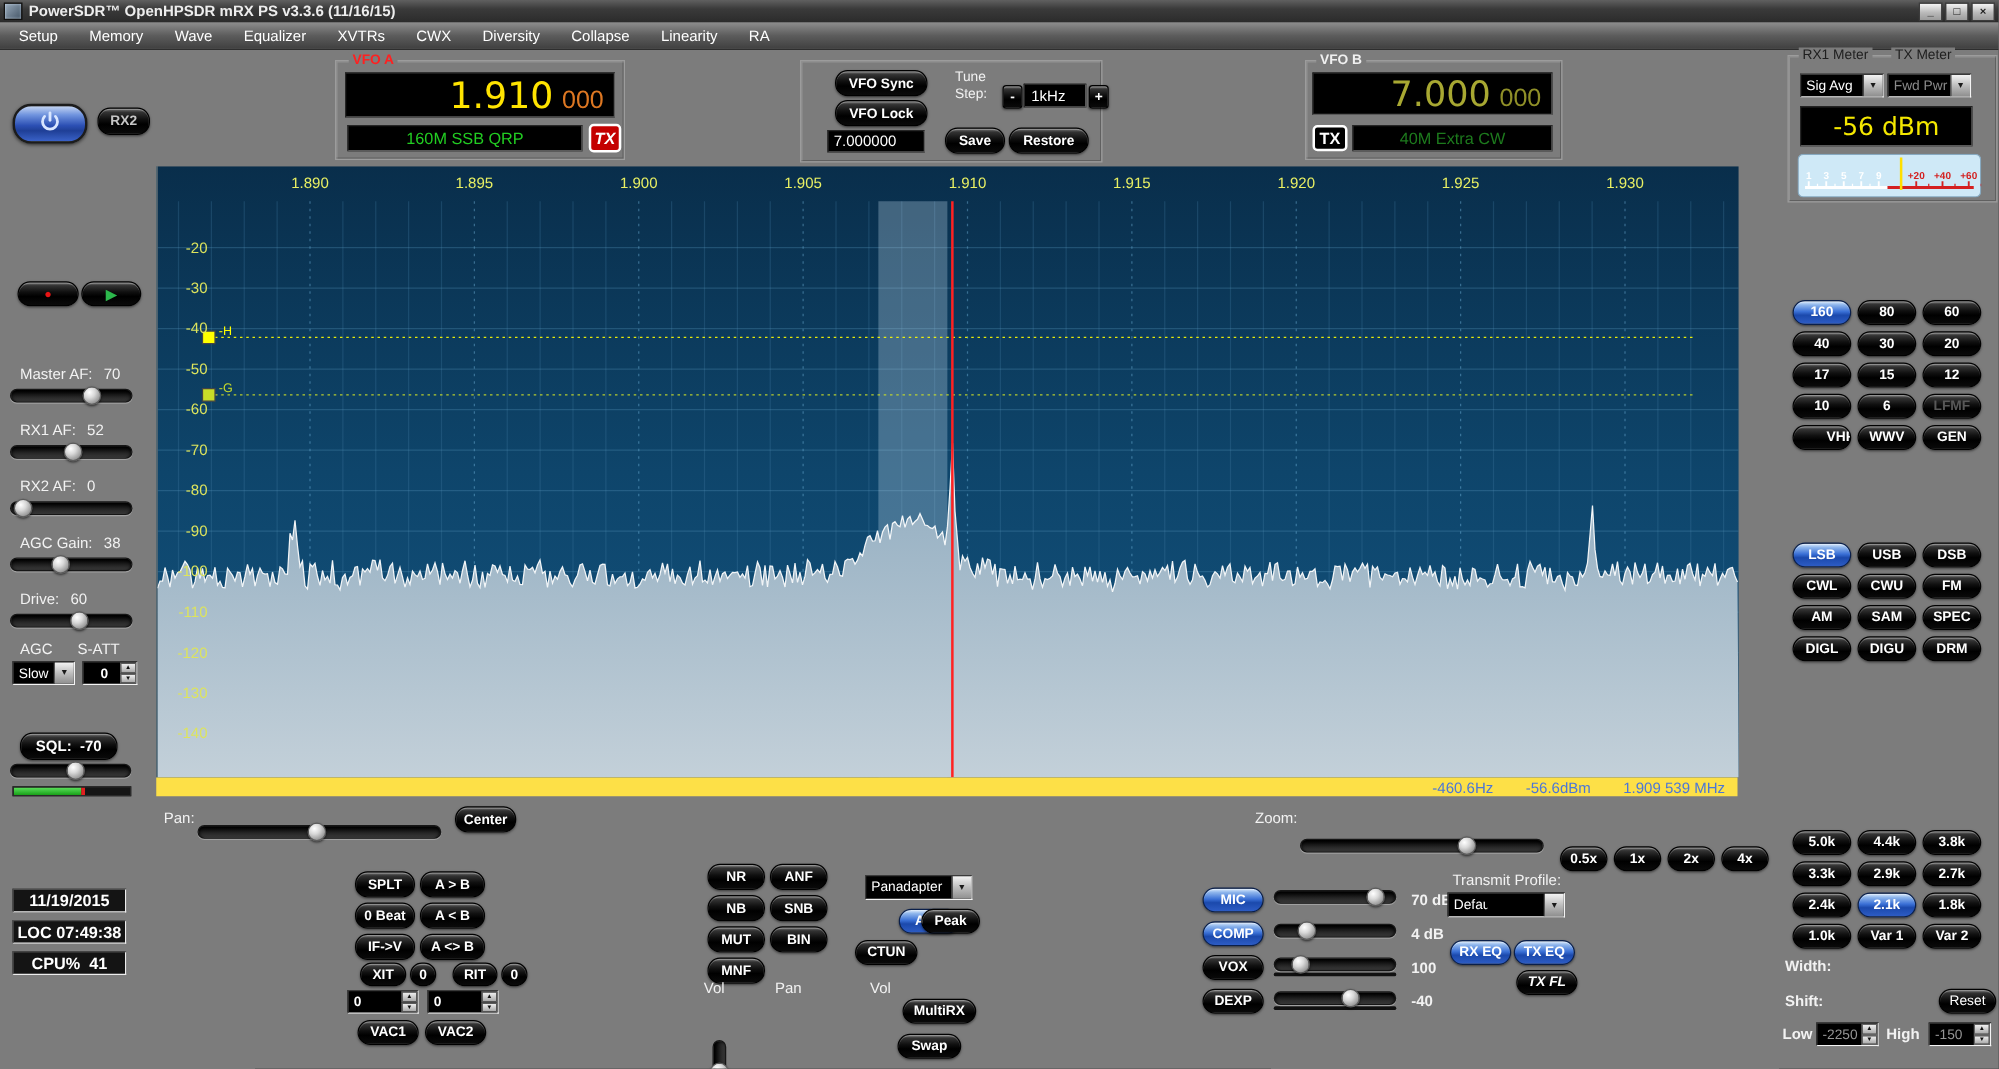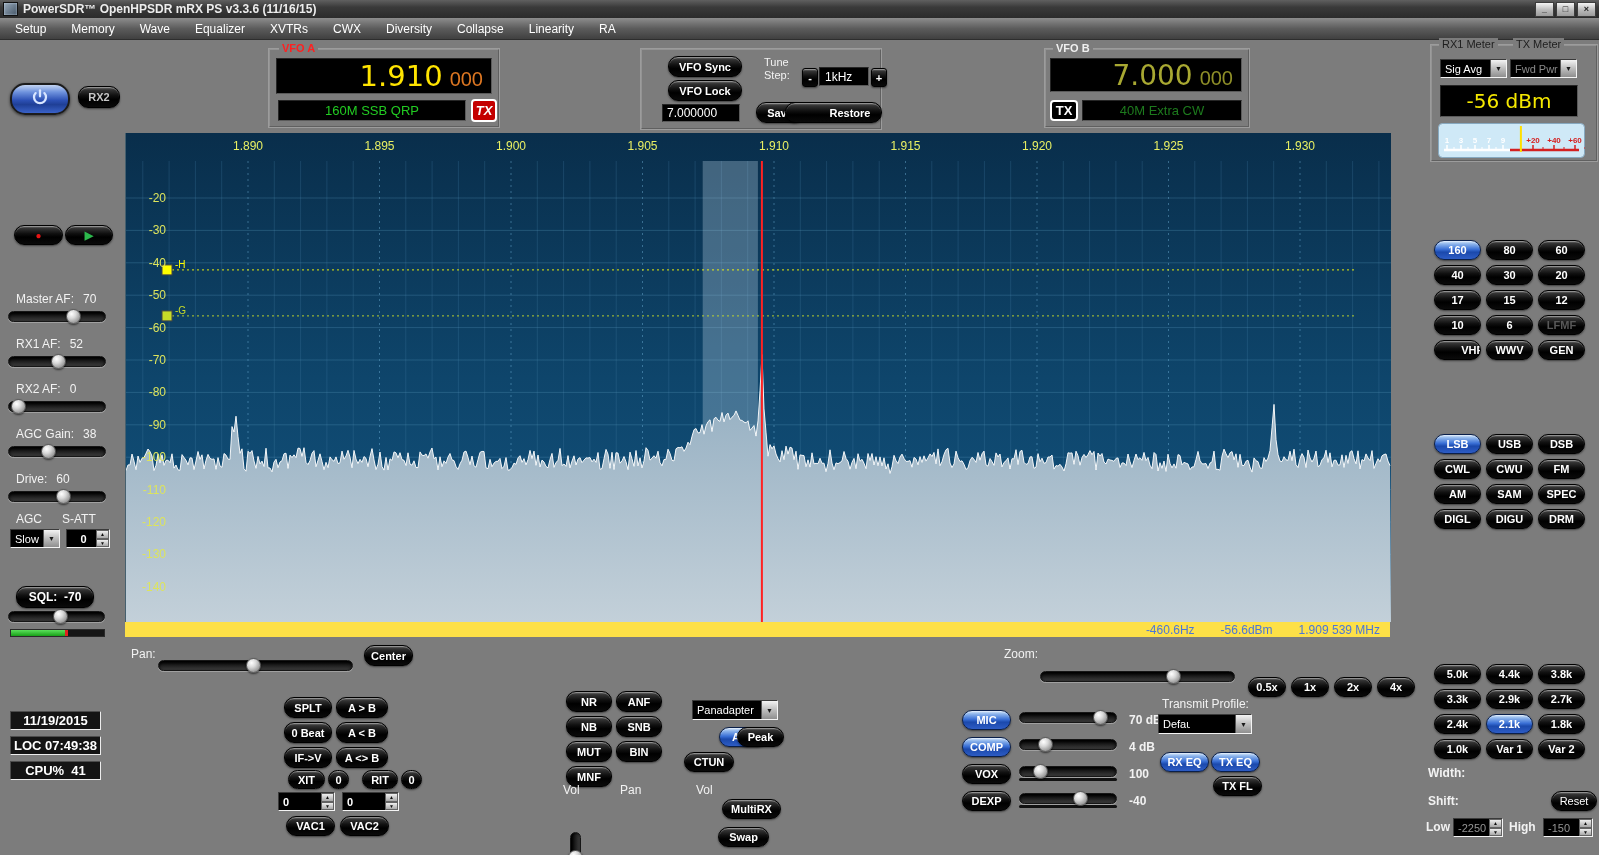--- a/index.html
+++ b/index.html
@@ -137,21 +137,21 @@
   <div class="abs groupbox" style="left:640px;top:48px;width:240px;height:80px;"></div>
   <div class="abs pill" style="left:668px;top:56px;width:72px;height:19px;">VFO Sync</div>
   <div class="abs pill" style="left:668px;top:80px;width:72px;height:19px;">VFO Lock</div>
   <div class="abs lcd" style="left:662px;top:104px;width:78px;height:18px;color:#fff;font-size:12px;display:flex;align-items:center;padding-left:4px;">7.000000</div>
   <div class="abs wlabel" style="left:764px;top:56px;font-size:11px;">Tune</div>
   <div class="abs wlabel" style="left:764px;top:69px;font-size:11px;">Step:</div>
   <div class="abs pill" style="left:802px;top:68px;width:14px;height:17px;border-radius:3px;">-</div>
   <div class="abs lcd" style="left:819px;top:67px;width:50px;height:19px;color:#fff;font-size:12px;display:flex;align-items:center;padding-left:5px;">1kHz</div>
   <div class="abs pill" style="left:871px;top:68px;width:14px;height:17px;border-radius:3px;">+</div>
   <div class="abs pill" style="left:756px;top:102px;width:46px;height:19px;">Save</div>
-  <div class="abs pill" style="left:785px;top:102px;width:62px;height:19px;padding-left:33px;">Restore</div>
+  <div class="abs pill" style="left:807px;top:102px;width:62px;height:19px;">Restore</div>
 
   <div class="abs groupbox vfob" style="left:1044px;top:48px;width:204px;height:78px;">
     <div class="gblabel" style="left:8px;color:#f0f0f0;">VFO B</div>
   </div>
   <div class="abs lcd vfodisp vfob" style="left:1050px;top:58px;width:192px;height:34px;">
     <span class="vfomain" style="font-size:28px;">7.000</span>
     <span class="vfosub">000</span>
   </div>
   <div class="abs txbtn idle" style="left:1050px;top:100px;width:28px;height:21px;font-style:normal;">TX</div>
   <div class="abs lcd bandbar vfob" style="left:1082px;top:100px;width:160px;height:21px;color:#1d7a1d;">40M Extra CW</div>
@@ -528,21 +528,21 @@
       </div>
     </div>
 
   <div class="abs wlabel" style="left:1162px;top:697px;">Transmit Profile:</div>
   <div class="abs combo" style="left:1158px;top:714px;width:94px;height:20px;gap:45px;">
     <div class="cval">Default</div>
       <div class="carrow">▼</div>
   </div>
   <div class="abs pill on" style="left:1160px;top:752px;width:47px;height:18px;">RX EQ</div>
   <div class="abs pill on" style="left:1211px;top:752px;width:47px;height:18px;">TX EQ</div>
-  <div class="abs pill" style="left:1213px;top:776px;width:47px;height:18px;">TX FL</div>
+  <div class="abs pill" style="left:1213px;top:776px;width:47px;height:18px;font-style:italic;">TX FL</div>
 
   <div class="abs grid" style="left:1434px;top:240px;grid-template-columns:repeat(3,47px);gap:5px;">
 
   <div class="pill on" style="height:18px;">160</div>
       <div class="pill off" style="height:18px;">80</div>
       <div class="pill off" style="height:18px;">60</div>
       <div class="pill off" style="height:18px;">40</div>
       <div class="pill off" style="height:18px;">30</div>
       <div class="pill off" style="height:18px;">20</div>
       <div class="pill off" style="height:18px;">17</div>

